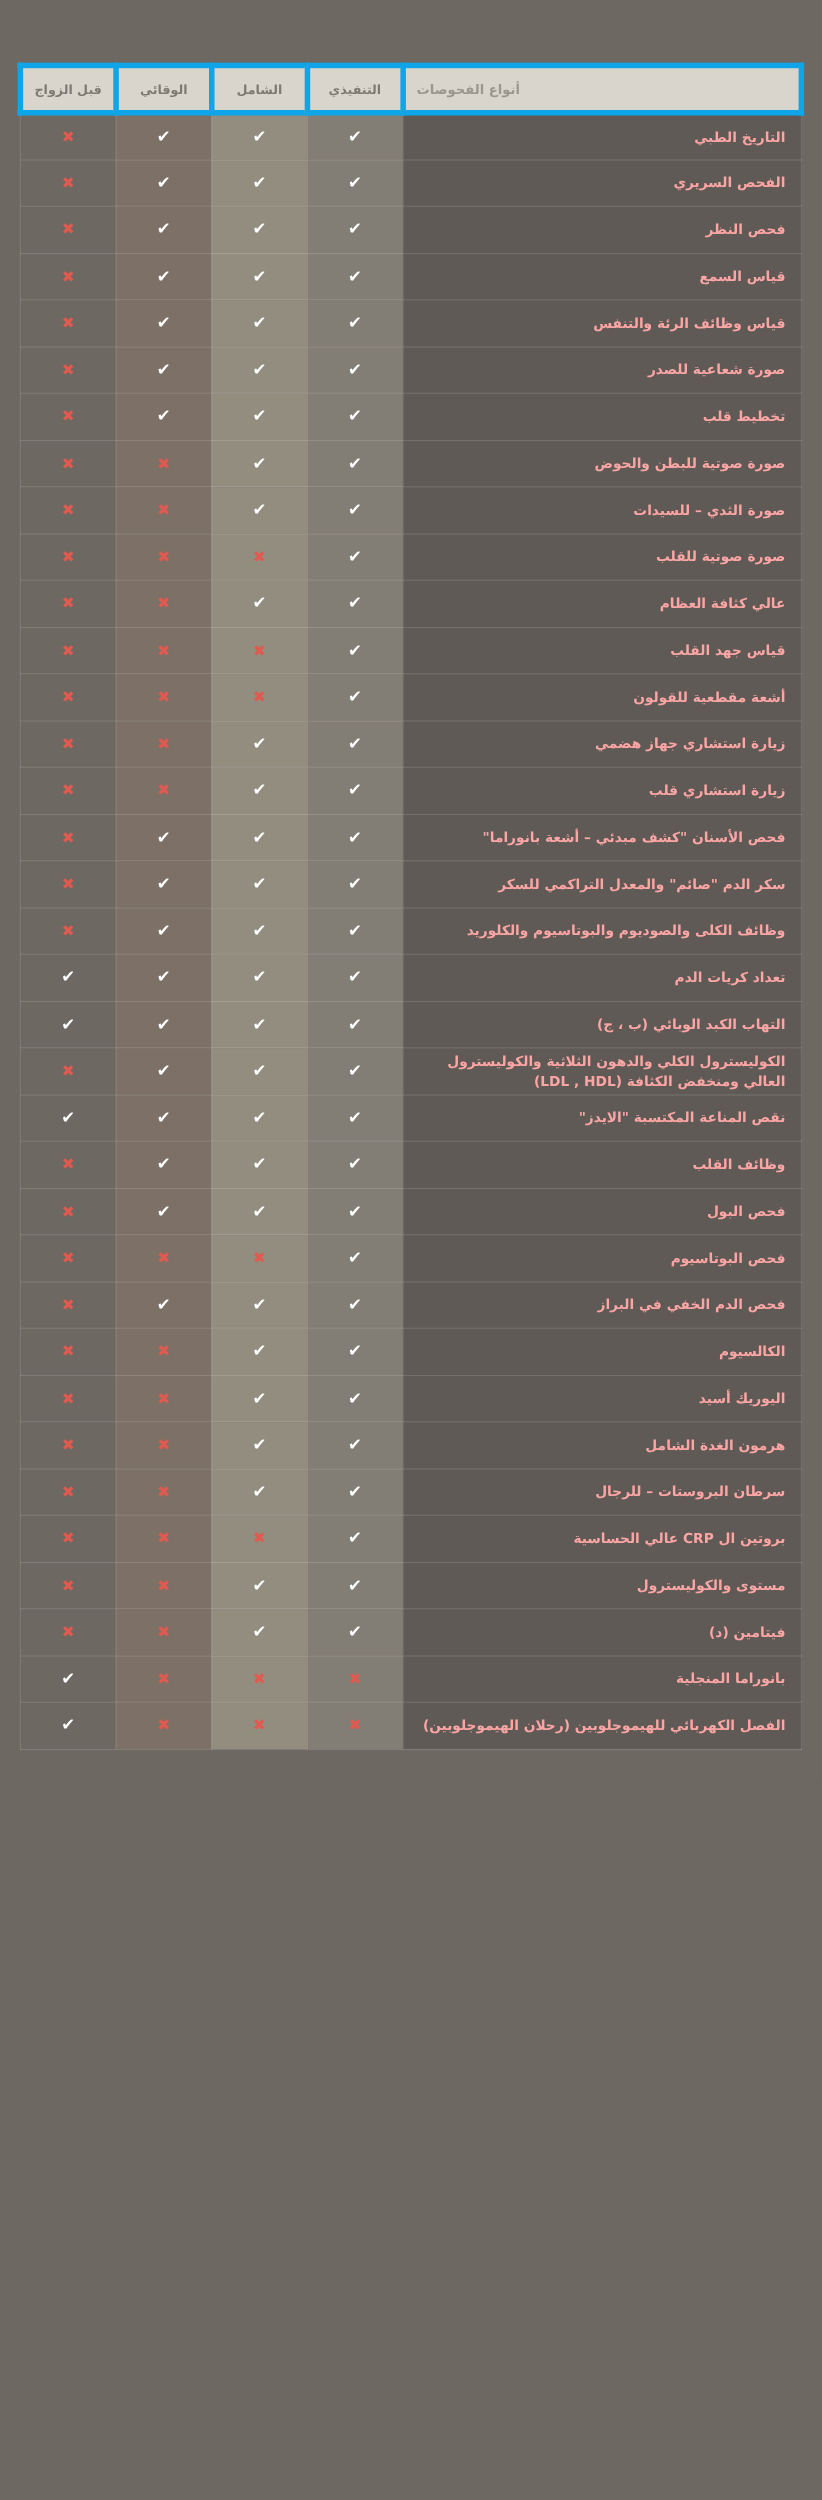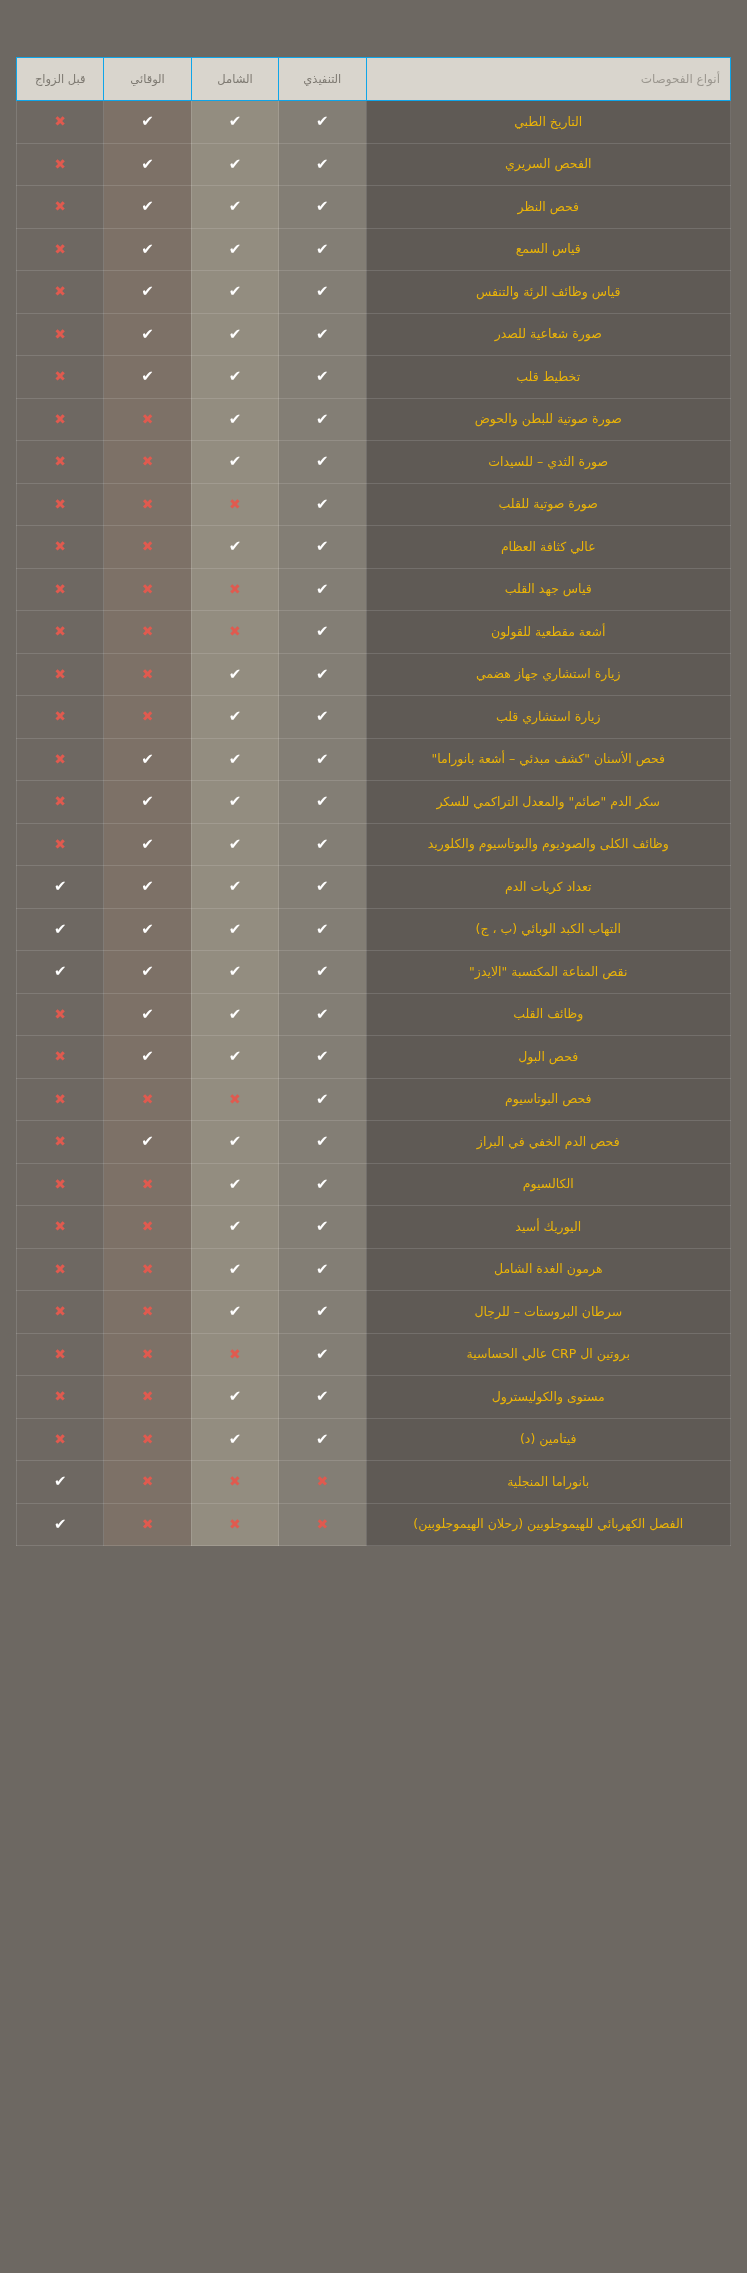--- a/index.html
+++ b/index.html
@@ -29,48 +29,48 @@
     direction: rtl;
   }
   table.matrix col.c-name { width: 292px; }
   table.matrix col.c-mark { width: 70px; }
   table.matrix col.c-mark2 { width: 70px; }
 
   table.matrix thead th {
     background: #d9d5cd;
     color: #8c8880;
     font-size: 11.5px;
-    font-weight: normal;
+    font-weight: bold;
     height: 43px;
     padding: 0 10px;
-    border: 1px solid #0ea5e9;
+    border: 5px solid #0ea5e9;
     box-sizing: border-box;
     vertical-align: middle;
   }
   table.matrix thead th.name-h {
-    text-align: right;
+    text-align: left;
     color: #9a9view;
   }
   table.matrix thead th.name-h { color: #9b978f; font-size: 12px; }
   table.matrix thead th.col-h { text-align: center; color: #7e7a72; font-size: 11.5px; }
 
   table.matrix tbody td {
     height: 42.5px;
     box-sizing: border-box;
     border: 1px solid rgba(255,255,255,0.13);
     font-size: 12.5px;
     vertical-align: middle;
   }
   td.name {
     background: #5f5a55;
-    color: #eab308;
-    text-align: center;
+    color: #fca5a5;
+    text-align: right;
     padding: 0 14px 0 14px;
     line-height: 1.45;
-    font-weight: normal;
+    font-weight: bold;
     font-size: 12.5px;
     direction: rtl;
   }
   
   td.m1 { background: #837e75; text-align: center; }  
   td.m2 { background: #938d80; text-align: center; }  
   td.m3 { background: #7d7167; text-align: center; }  
   td.m4 { background: #6e6862; text-align: center; }  
 
   .mark {
@@ -239,20 +239,27 @@
             <td class="m4"><span class="mark tick">✔</span></td>
           </tr>
           <tr>
             <td class="name">التهاب الكبد الوبائي (ب ، ج)</td>
             <td class="m1"><span class="mark tick">✔</span></td>
             <td class="m2"><span class="mark tick">✔</span></td>
             <td class="m3"><span class="mark tick">✔</span></td>
             <td class="m4"><span class="mark tick">✔</span></td>
           </tr>
           <tr>
+            <td class="name">الكوليسترول الكلي والدهون الثلاثية والكوليسترول العالي ومنخفض الكثافة (LDL , HDL)</td>
+            <td class="m1"><span class="mark tick">✔</span></td>
+            <td class="m2"><span class="mark tick">✔</span></td>
+            <td class="m3"><span class="mark tick">✔</span></td>
+            <td class="m4"><span class="mark cross">✖</span></td>
+          </tr>
+          <tr>
             <td class="name">نقص المناعة المكتسبة "الايدز"</td>
             <td class="m1"><span class="mark tick">✔</span></td>
             <td class="m2"><span class="mark tick">✔</span></td>
             <td class="m3"><span class="mark tick">✔</span></td>
             <td class="m4"><span class="mark tick">✔</span></td>
           </tr>
           <tr>
             <td class="name">وظائف القلب</td>
             <td class="m1"><span class="mark tick">✔</span></td>
             <td class="m2"><span class="mark tick">✔</span></td>

